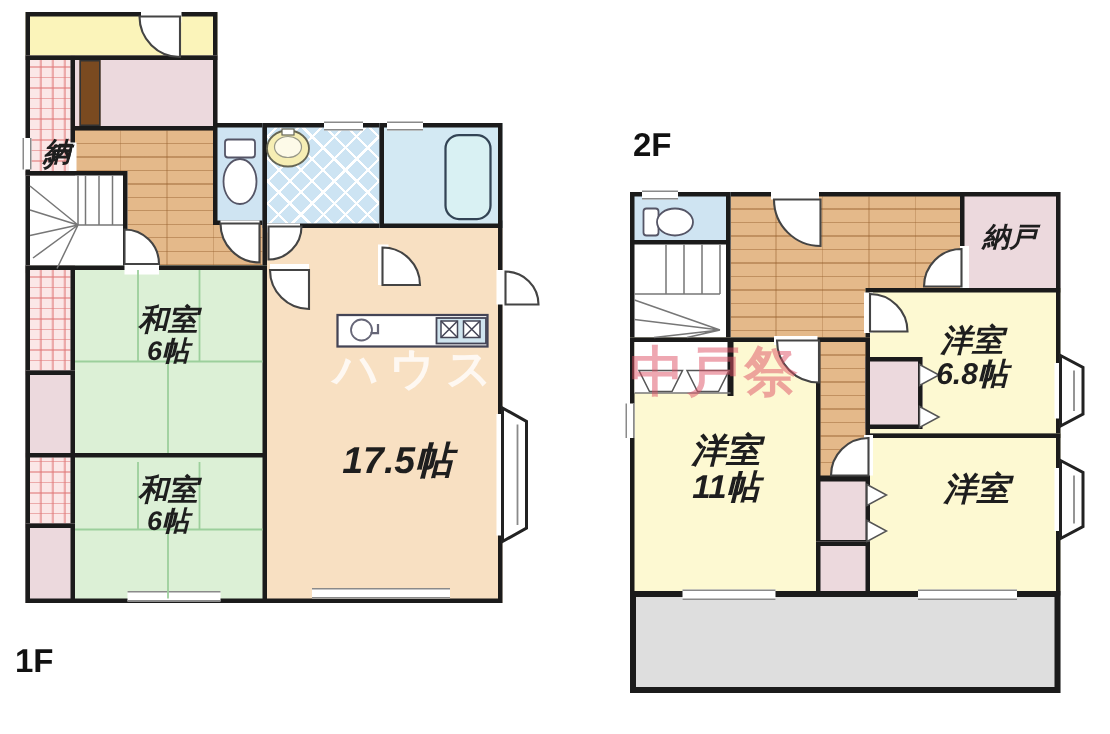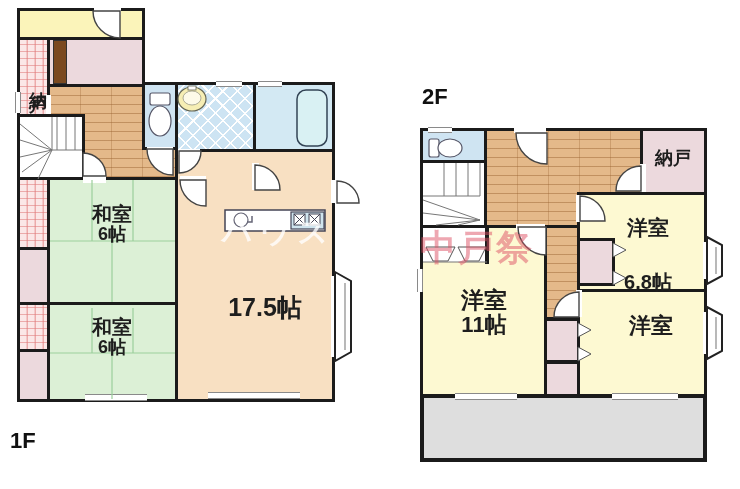--- a/index.html
+++ b/index.html
@@ -24,21 +24,21 @@
   .tile{background:#cde4f3;
     background-image:repeating-linear-gradient(45deg,rgba(255,255,255,0) 0 9px,#fff 9px 10.5px),
                      repeating-linear-gradient(-45deg,rgba(255,255,255,0) 0 9px,#fff 9px 10.5px);}
   .gap{position:absolute;background:#fff;z-index:5;}
   .wallseg{position:absolute;background:#1b1b1b;z-index:5;}
   .win{position:absolute;background:#fff;border-top:1.5px solid #8a8a8a;border-bottom:1.5px solid #8a8a8a;box-sizing:border-box;z-index:5;}
   .winv{position:absolute;background:#fff;border-left:1.5px solid #8a8a8a;border-right:1.5px solid #8a8a8a;box-sizing:border-box;z-index:5;}
   .closetstrip{position:absolute;background:#fff;z-index:4;}
   svg.overlay{position:absolute;left:0;top:0;z-index:6;pointer-events:none;}
   .label{position:absolute;z-index:7;color:#1e1e1e;font-weight:700;text-align:center;line-height:1.1;}
-  .label span{display:block;}
+  .label span{display:block;font-style:italic;}
   .vert{writing-mode:vertical-rl;text-orientation:upright;letter-spacing:4px;}
   .floorlbl{position:absolute;z-index:7;color:#111;font-weight:600;font-size:22px;}
   .wm-white{position:absolute;z-index:8;color:rgba(255,255,255,.78);font-size:30px;font-weight:700;letter-spacing:7px;}
   .wm-red{position:absolute;z-index:8;color:rgba(222,80,100,.5);font-size:36px;font-weight:700;letter-spacing:2px;}
   .cabinet{position:absolute;background:#7a4a20;border:1px solid #333;box-sizing:border-box;z-index:4;}
 </style>
 </head>
 <body>
 
 <div id="plan">
@@ -210,28 +210,28 @@
   <div class="label" style="left:195px;top:294px;width:140px;font-size:25px;">
     <span>17.5帖</span>
   </div>
 
   <div class="label" style="left:644px;top:149px;width:58px;font-size:18px;">
     <span>納戸</span>
   </div>
 
   <div class="label" style="left:592px;top:216px;width:112px;">
     <span style="font-size:21px;">洋室</span>
-    <span style="font-size:20px;margin-top:32px;">6.8帖</span>
+    <span style="font-size:20px;">6.8帖</span>
   </div>
 
   <div class="label" style="left:428px;top:288px;width:112px;">
     <span style="font-size:23px;">洋室</span>
     <span style="font-size:22px;">11帖</span>
   </div>
 
   <div class="label" style="left:593px;top:314px;width:116px;">
     <span style="font-size:22px;">洋室</span>
   </div>
 
-  <div class="wm-white" style="left:222px;top:212px;">ハウス</div>
+  <div class="wm-white" style="left:222px;top:226px;">ハウス</div>
   <div class="wm-red" style="left:420px;top:224px;">中戸祭</div>
 
 </div>
 
 </body></html>

